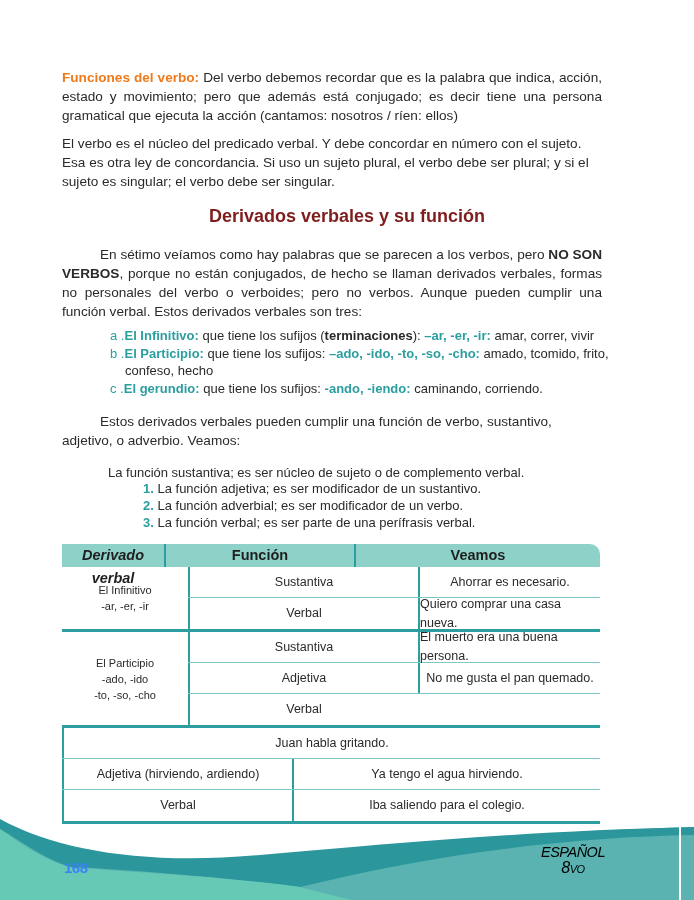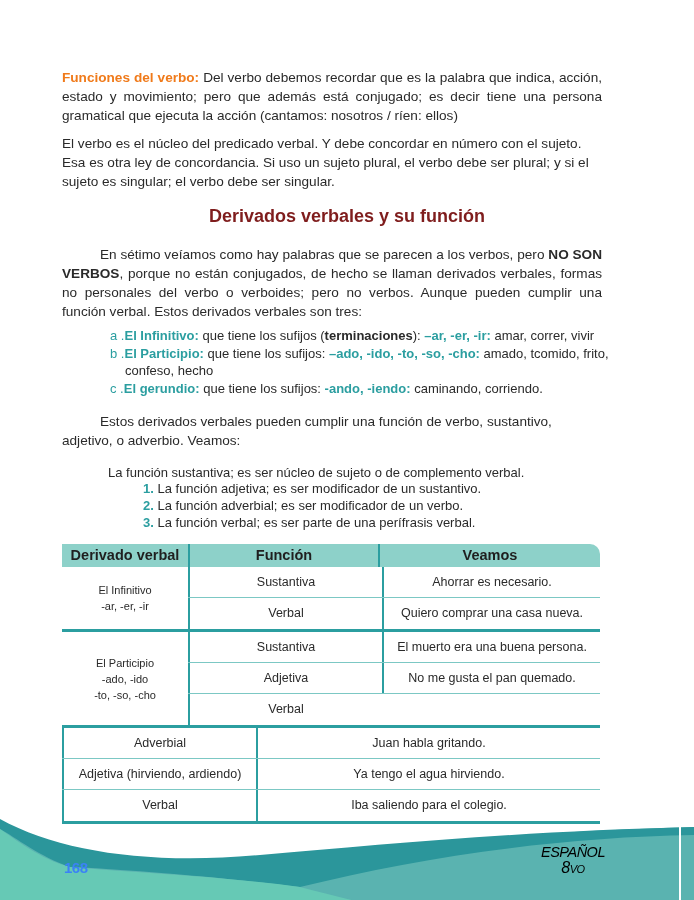--- a/index.html
+++ b/index.html
@@ -25,33 +25,33 @@
   .list-abc .li { padding-left: 15px; text-indent: -15px; }
   .list-num { position: absolute; top: 456px; font-size: 13px; line-height: 17px; }
 
   
   .tbl { position: absolute; left: 62px; top: 537px; width: 538px; }
   .thead {
     display: flex; height: 23px; background: #8dd1c9;
     border-top-right-radius: 10px;
   }
   .thead div { font-weight: bold; font-size: 14.5px; line-height: 23px; color: #1f1f1f; text-align: center; }
-  .c1 { width: 126px; }
+  .c1 { width: 102px; font-style: italic; }
   .c2 { width: 190px; border-left: 2px solid #2b9ea0; }
   .c3 { flex: 1; border-left: 2px solid #2b9ea0; }
   .group { display: flex; border-bottom: 3px solid #2b9ea0; }
   .gcell {
     width: 126px; display: flex; align-items: center; justify-content: center;
     text-align: center; font-size: 11px; line-height: 16px; white-space: pre-line; color: #2a2a2a;
   }
   .grows { flex: 1; }
   .row { display: flex; height: 31px; border-bottom: 1px solid #7cc8c4; }
   .row:last-child { border-bottom: none; }
   .row div { font-size: 12.5px; display: flex; align-items: center; justify-content: center; color: #2a2a2a; }
-  .row .r2 { width: 194px; border-left: 2px solid #2b9ea0; }
+  .row .r2 { width: 230px; border-left: 2px solid #2b9ea0; }
   .row .r3 { flex: 1; border-left: 2px solid #2b9ea0; }
 
   
   .footer { position: absolute; left: 0; top: 800px; width: 694px; height: 100px; }
   .pagenum {
     position: absolute; left: 64px; top: 851px; color: #3b82f6; font-weight: bold;
     font-size: 15px; letter-spacing: -0.5px;
   }
   .brand {
     position: absolute; left: 538px; top: 838px; color: #000000; font-style: italic;
@@ -138,21 +138,20 @@
         </div>
         <div class="row">
           <div class="r2">Verbal</div>
         </div>
       </div>
     </div>
 
     <div class="group">
       <div class="grows">
         <div class="row">
-          <div class="r2">Adverbial</div>
           <div class="r3">Juan habla gritando.</div>
         </div>
         <div class="row">
           <div class="r2">Adjetiva (hirviendo, ardiendo)</div>
           <div class="r3">Ya tengo el agua hirviendo.</div>
         </div>
         <div class="row">
           <div class="r2">Verbal</div>
           <div class="r3">Iba saliendo para el colegio.</div>
         </div>

